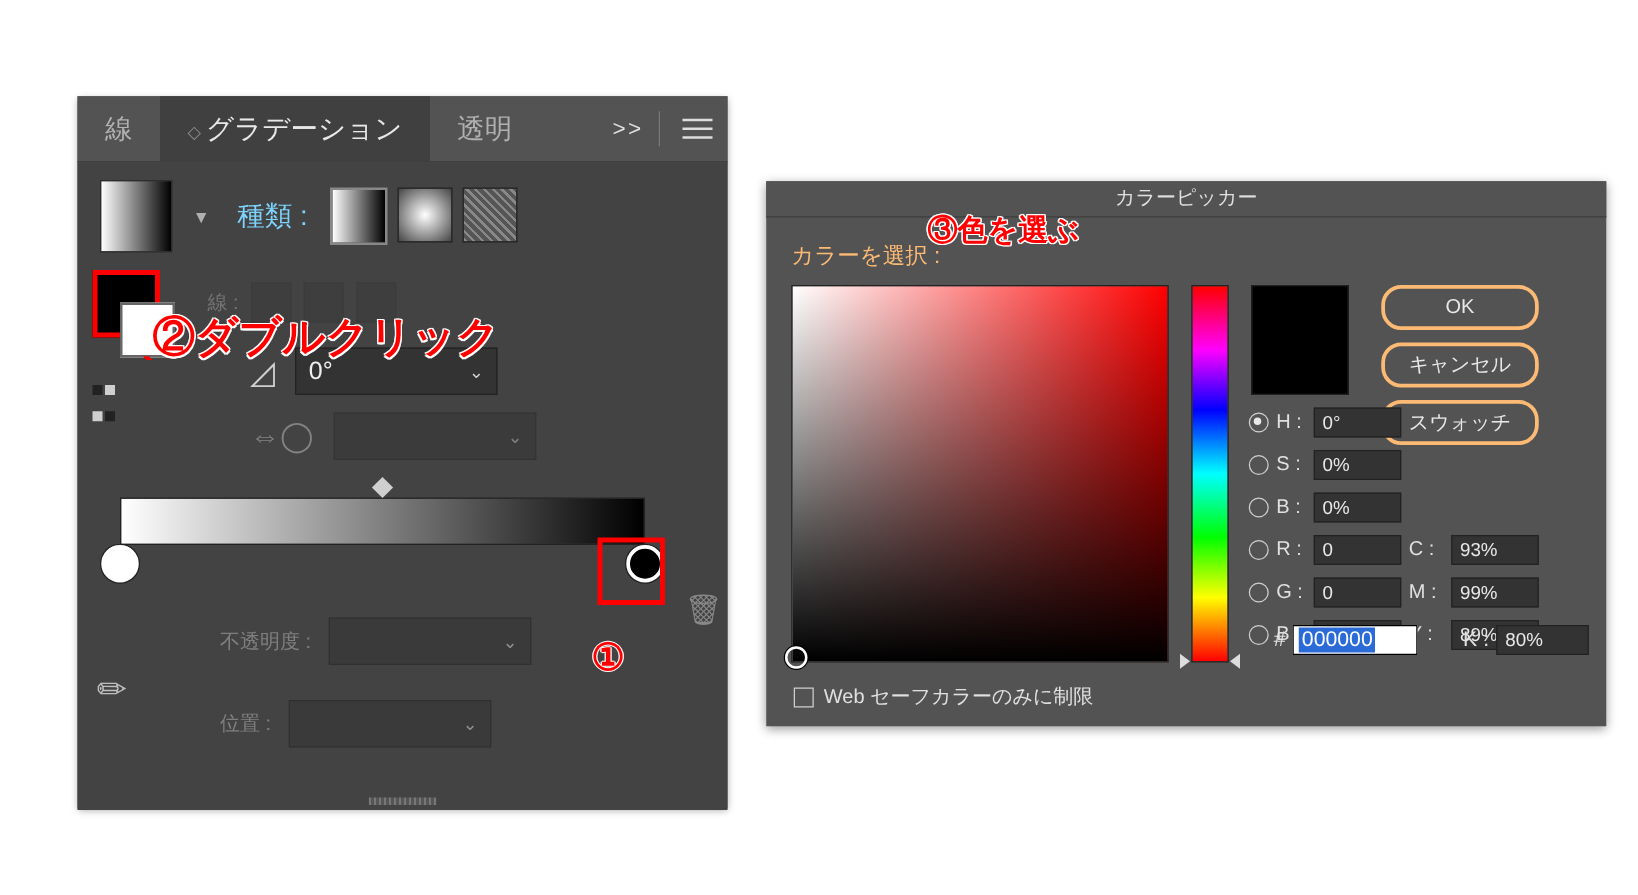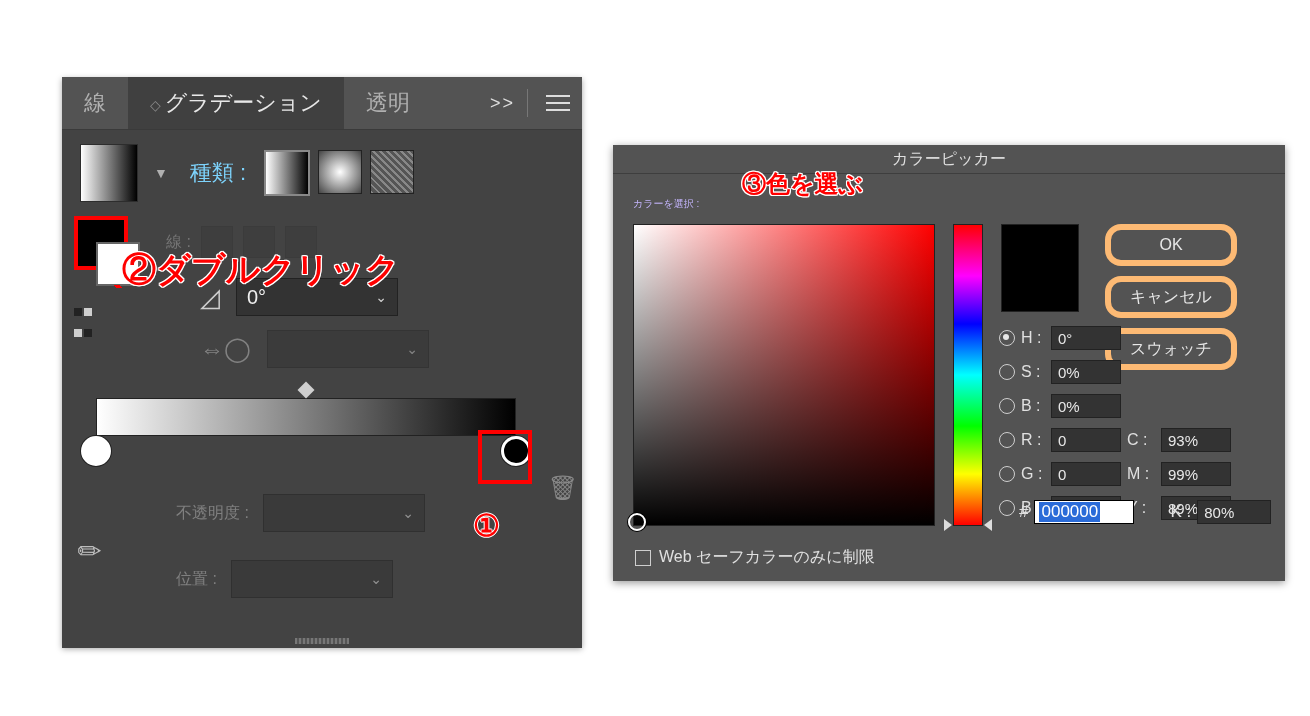--- a/index.html
+++ b/index.html
@@ -175,21 +175,21 @@
     background:#535353;
     box-shadow: 0 2px 8px rgba(0,0,0,.4);
     color:#e0e0e0;
     font-size:17px;
   }
   .cp-title {
     height: 28px; line-height:28px; text-align:center; font-size:16px;
     background:#535353; color:#e0e0e0; border-bottom:1px solid #3e3e3e;
   }
   .cp-body { padding: 18px 20px 16px 20px; position: relative; height: calc(100% - 28px); box-sizing: border-box;}
-  .cp-prompt { font-size: 10px; color:#c4b5fd;}
+  .cp-prompt { font-size: 18px; color:#fdba74;}
   .anno3 {
     position:absolute; left: 742px; top: 168px;
     font-size: 24px; font-weight:700; color:#f00;
     text-shadow: -1px 0 #fff,1px 0 #fff,0 -1px #fff,0 1px #fff,
                  -1px -1px #fff,1px 1px #fff,-1px 1px #fff,1px -1px #fff;
     white-space: nowrap;
     z-index: 5;
   }
   .cp-main { display:flex; gap: 18px; margin-top: 12px; }
   .cp-sv {
@@ -218,21 +218,21 @@
   }
   .hue-ptr span { width:0;height:0; border-top:6px solid transparent; border-bottom:6px solid transparent;}
   .hue-ptr .l { border-left:8px solid #ddd;}
   .hue-ptr .r { border-right:8px solid #ddd;}
   .preview {
     width: 76px; height: 86px; border:1px solid #222; background:#000;
   }
   .btns { display:flex; flex-direction:column; gap:10px; margin-left: 12px;}
   .pill {
     width: 120px; height: 30px; border-radius: 16px;
-    border: 6px solid #fdba74; background: transparent;
+    border: 3px solid #fdba74; background: transparent;
     color:#e8e8e8; display:flex; align-items:center; justify-content:center;
     font-size:16px;
   }
   .color-inputs {
     position:absolute; left: 386px; top: 152px;
     display: grid;
     grid-template-columns: 16px 24px 70px 28px 70px;
     row-gap: 10px; column-gap: 6px;
     align-items:center;
     font-size: 16px; color:#e0e0e0;

